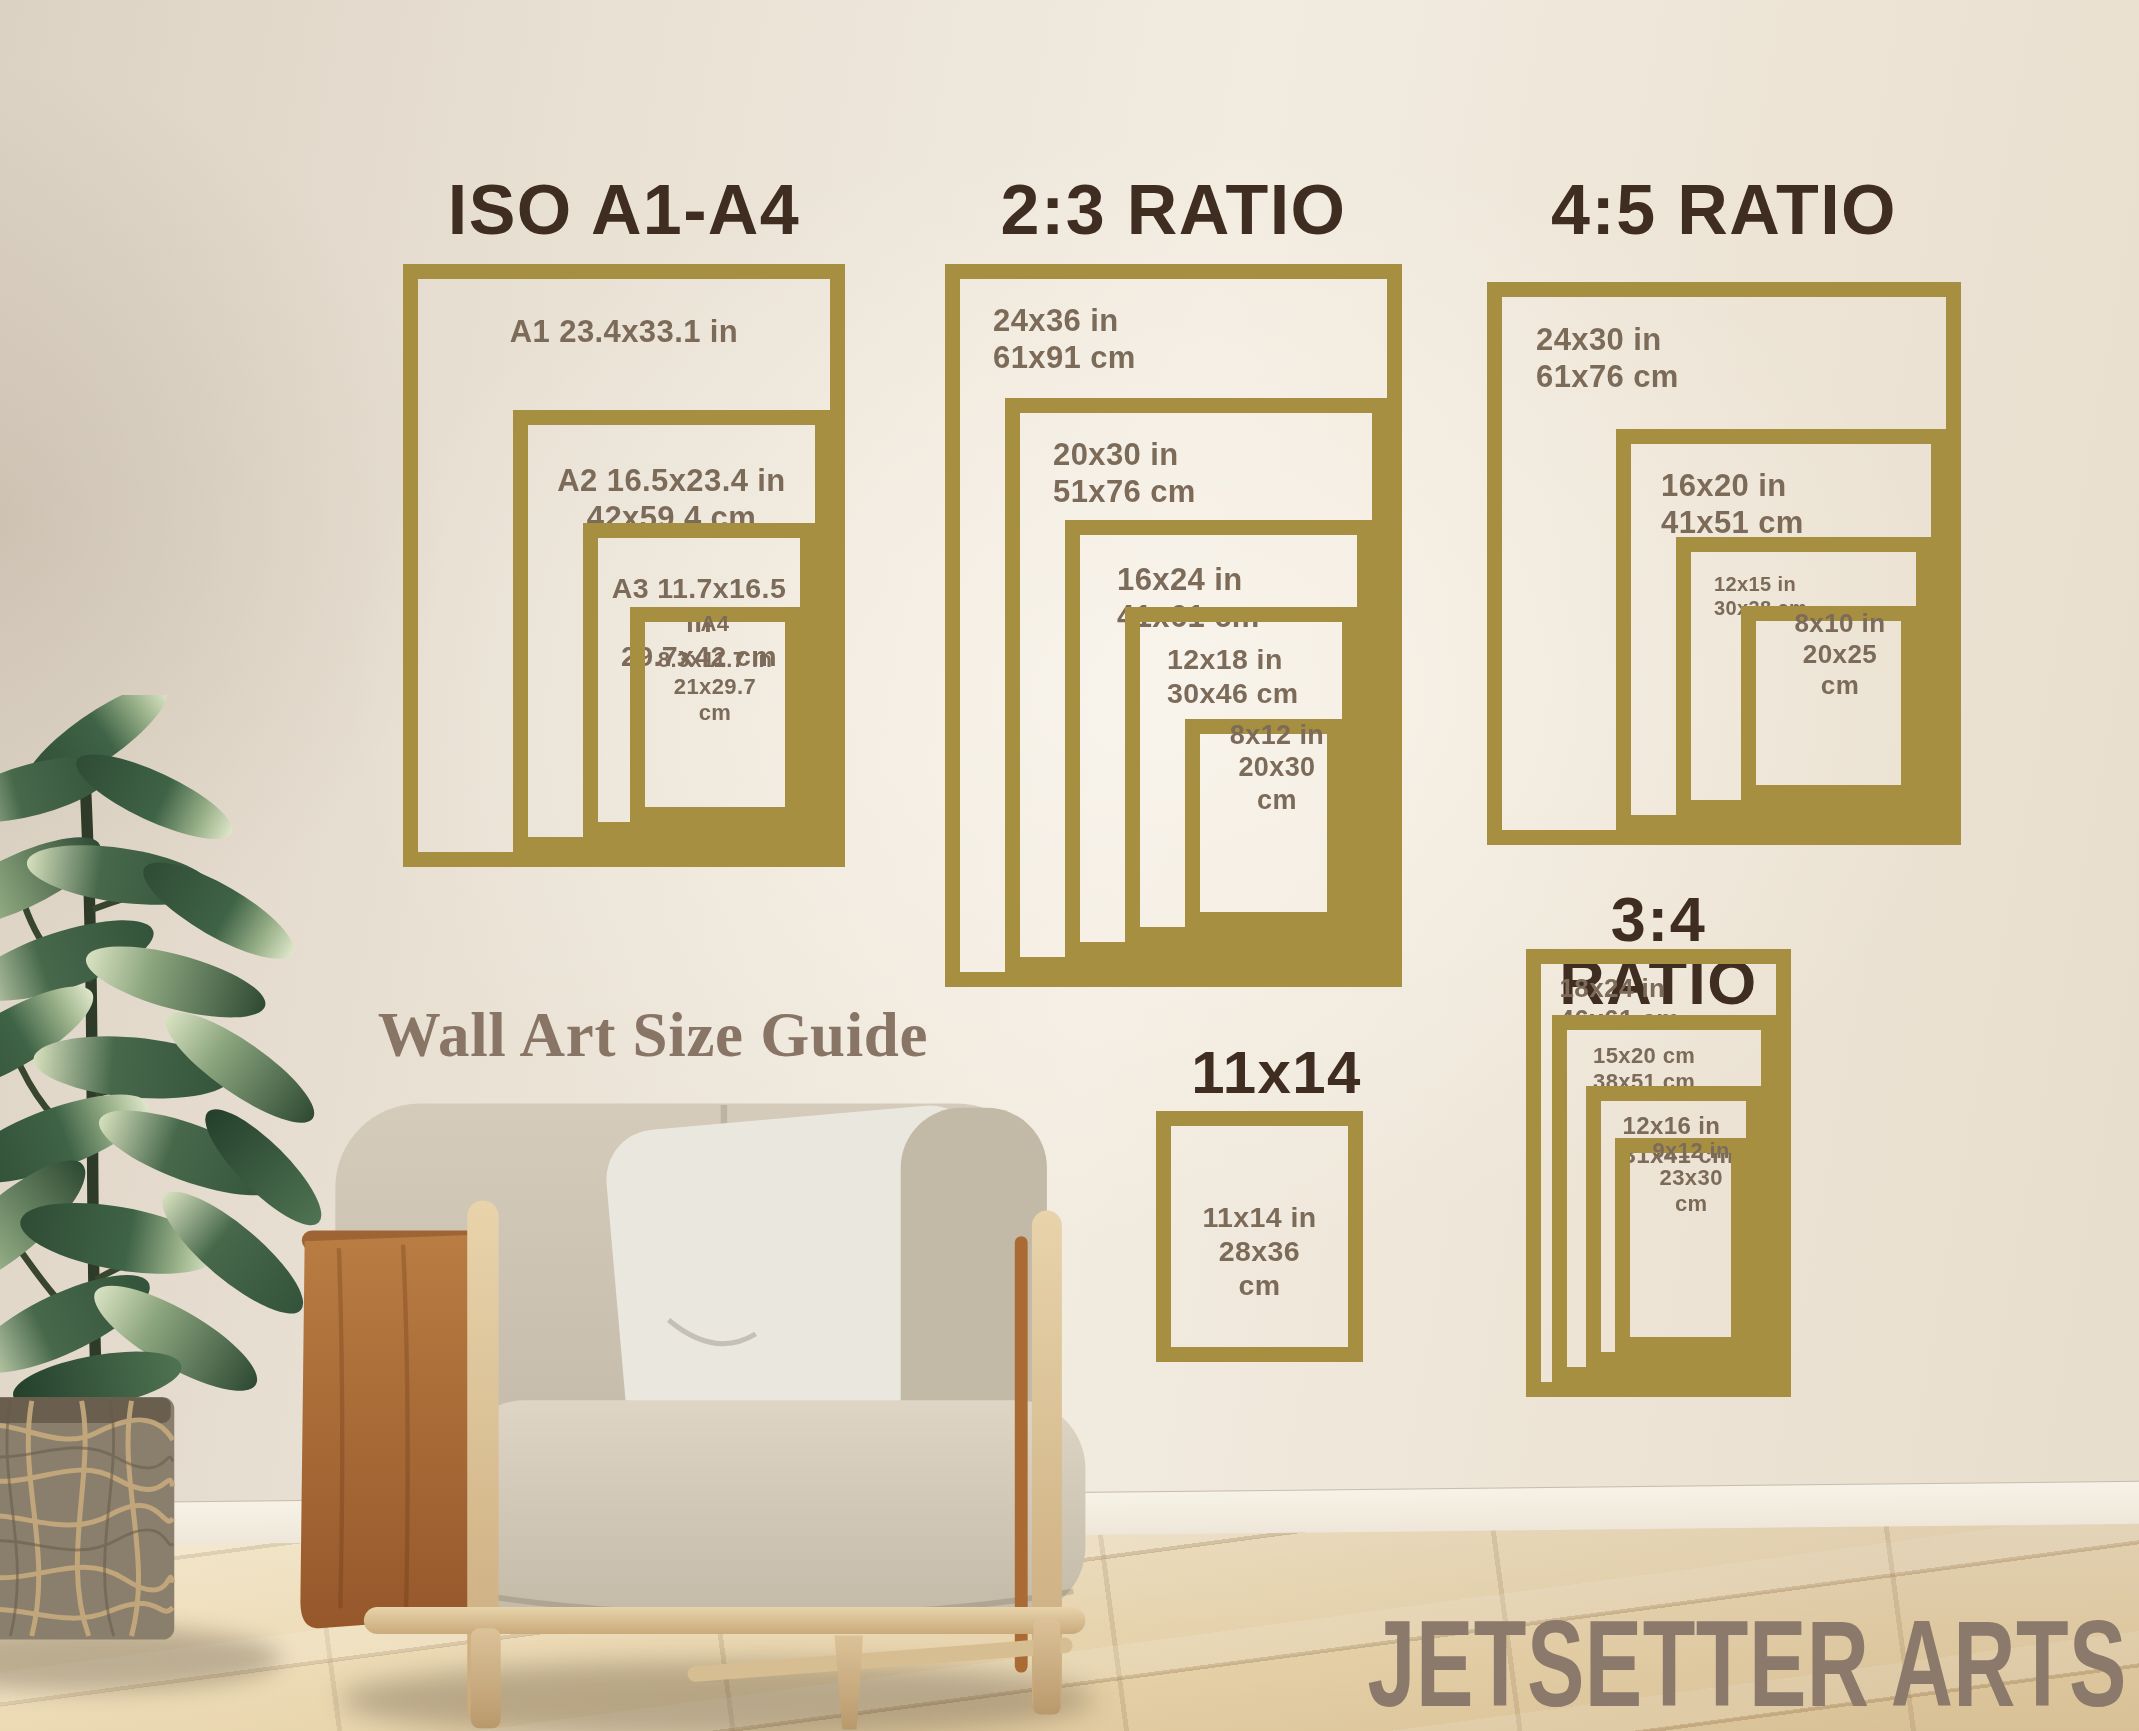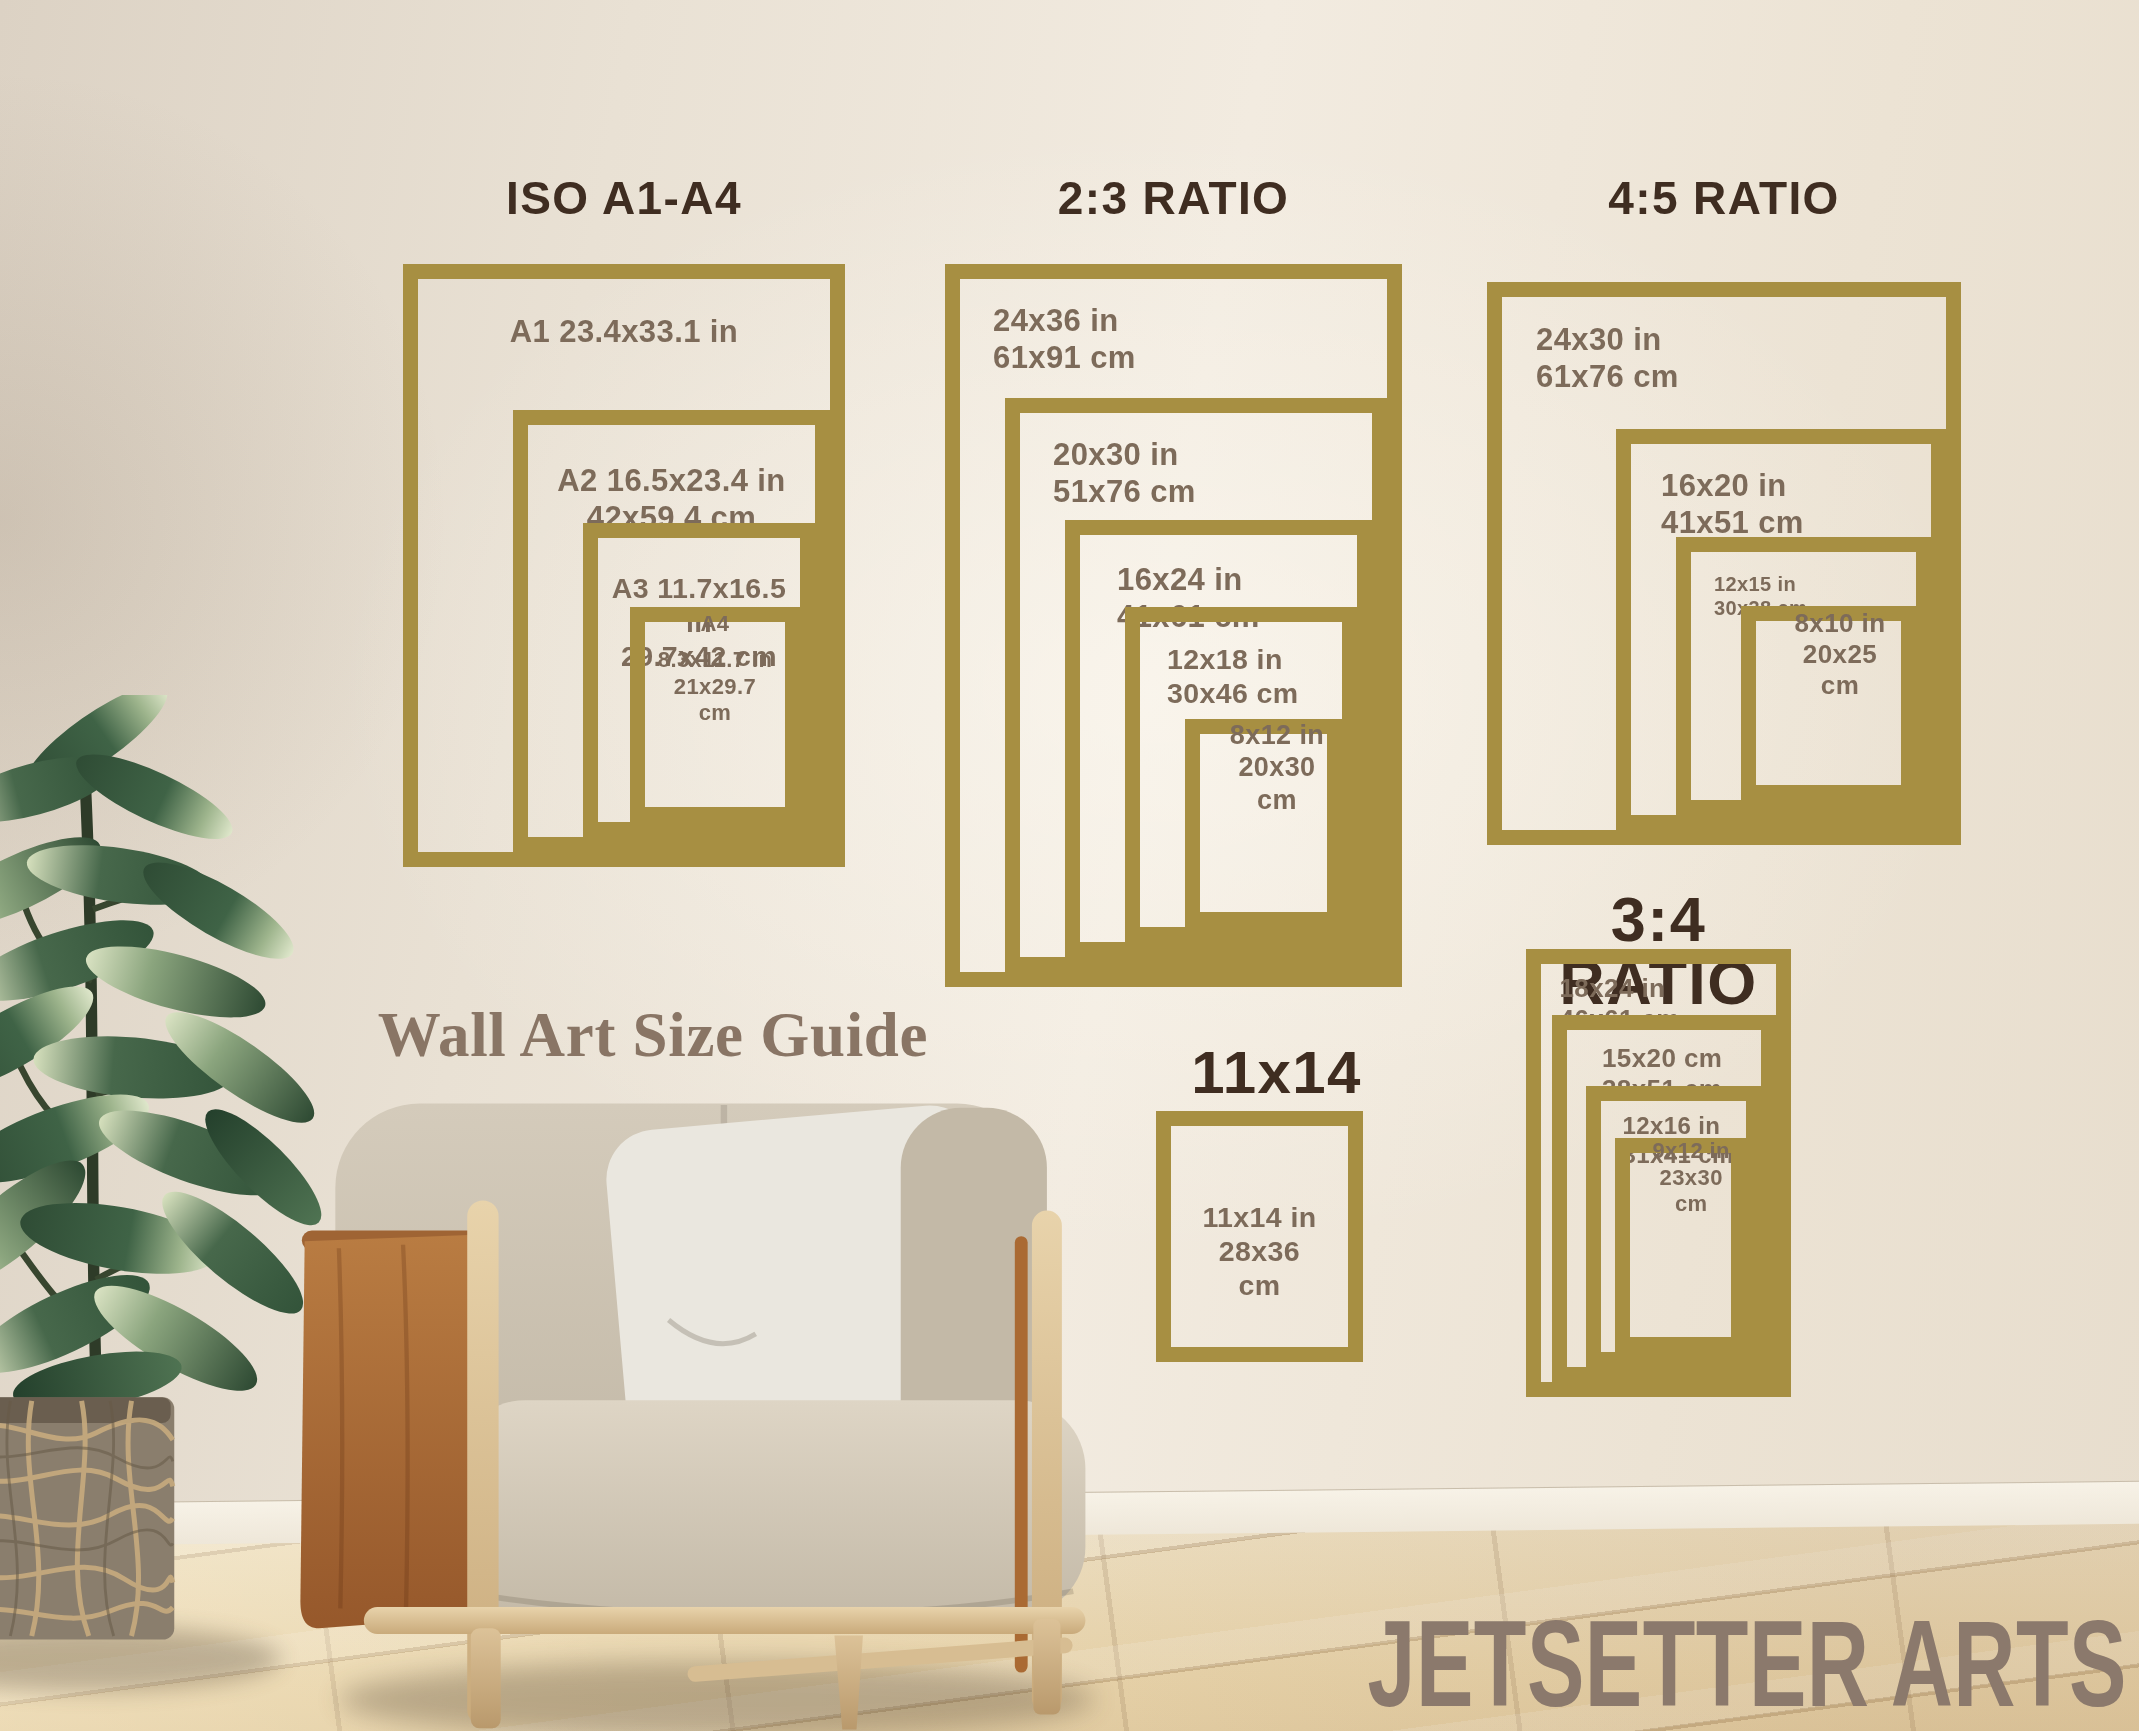--- a/index.html
+++ b/index.html
@@ -38,42 +38,42 @@
   .fb3{width:307px;height:437px}.fb4{width:232px;height:335px}.fb5{width:157px;height:208px}
   #sec-45{left:1487px;top:264px;width:474px;height:581px;}
   .fc1{width:474px;height:563px}.fc2{width:330px;height:401px}
   .fc3{width:255px;height:278px}.fc4{width:175px;height:194px}
   #sec-34{left:1526px;top:949px;width:265px;height:448px;}
   .fd1{width:265px;height:448px}.fd2{width:224px;height:367px}
   .fd3{width:175px;height:281px}.fd4{width:131px;height:214px}
   #sec-1114{left:1173px;top:1111px;width:190px;height:251px;}
   .fe1{width:207px;height:251px}
 
-  .sec-title{position:absolute;font-weight:700;font-size:46px;line-height:1;
+  .sec-title{position:absolute;font-weight:700;font-size:70px;line-height:1;
     color:var(--ttl);text-align:center;letter-spacing:1.4px;}
   #ttl-iso{left:403px;top:175px;width:442px;}
   #ttl-23{left:945px;top:175px;width:457px;}
   #ttl-45{left:1487px;top:175px;width:474px;}
   #ttl-34{left:1505px;top:888px;width:307px;font-size:63px;}
   #ttl-1114{left:1173px;top:1043px;width:207px;font-size:60px;}
 
   .lbl{position:absolute;font-weight:700;font-size:31px;line-height:1.2;
     color:var(--lbl);letter-spacing:0.4px;}
   .lbl span{display:block;}
   .tc{left:0;right:0;text-align:center;}
   .cc{left:0;right:0;top:50%;transform:translateY(-50%);text-align:center;margin-top:14px;}
   .gap{margin-bottom:.45em;}
   .fa1 .lbl{top:34px}.fa2 .lbl{top:37px}.fa3 .lbl{top:33px;font-size:28.5px}
   .fa4 .lbl{font-size:22px}
   .fb1 .lbl{left:33px;top:23px}.fb2 .lbl{left:33px;top:23px}
   .fb3 .lbl{left:37px;top:26px}.fb4 .lbl{left:27px;top:20px;font-size:28.5px}
   .fb5 .lbl{font-size:27px}
   .fc1 .lbl{left:34px;top:24px}.fc2 .lbl{left:30px;top:23px}
   .fc3 .lbl{left:23px;top:20px;font-size:20px}.fc4 .lbl{font-size:26px}
-  .fd1 .lbl{left:18.5px;top:8.6px;font-size:26px}.fd2 .lbl{left:35px;top:13px;font-size:26px}
+  .fd1 .lbl{left:18.5px;top:8.6px;font-size:26px}.fd2 .lbl{left:26px;top:13px;font-size:22px}
   .fd3 .lbl{left:21.4px;top:11.4px;font-size:24px}.fd4 .lbl{font-size:22px}
   .fe1 .lbl{font-size:28.5px}
 
   #caption{position:absolute;left:307px;top:1004px;width:692px;text-align:center;
     font-family:"Liberation Serif",serif;font-weight:700;font-size:63px;line-height:1;
     color:#897565;letter-spacing:0.7px;}
   #watermark{position:absolute;right:13px;bottom:5.7px;white-space:nowrap;
     font-weight:700;font-size:123px;line-height:1;color:#8b796c;
     transform:scaleX(.7);transform-origin:100% 100%;letter-spacing:0.7px;}
 

